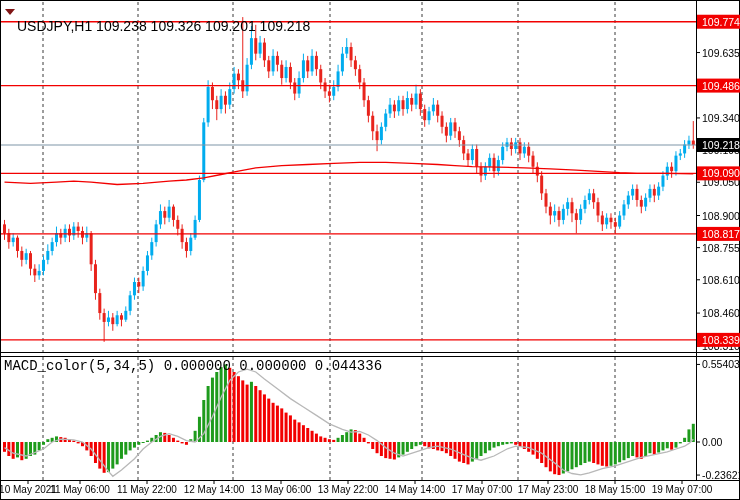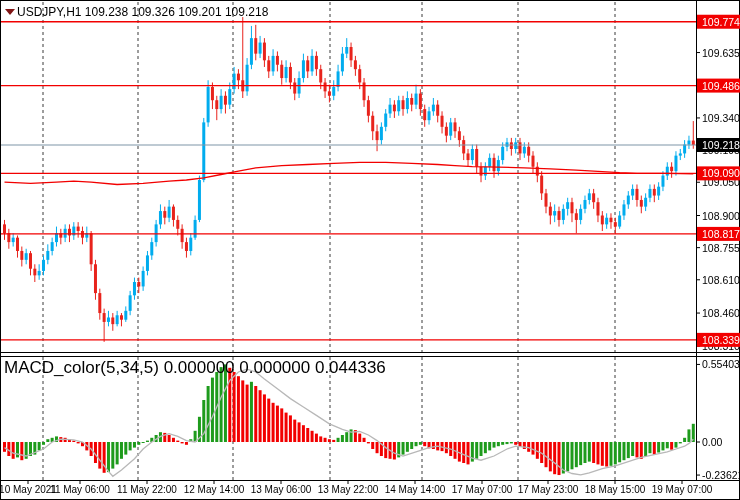--- a/index.html
+++ b/index.html
@@ -1,23 +1,23 @@
 <!DOCTYPE html>
 <html><head>
 <meta charset="utf-8">
 <style>
   html,body{margin:0;padding:0;background:#fff;}
   #screen{position:relative;width:740px;height:500px;background:#fff;overflow:hidden;
           font-family:"Liberation Sans",sans-serif;}
   #chart-svg{position:absolute;left:0;top:0;}
-  .hdr{position:absolute;left:17px;top:5px;font-size:12px;color:#000;white-space:nowrap;}
+  .hdr{position:absolute;left:17px;top:18px;font-size:14px;color:#000;white-space:nowrap;}
   .tri{position:absolute;left:5px;top:9px;width:0;height:0;
        border-left:5px solid transparent;border-right:5px solid transparent;
        border-top:6px solid #801515;}
-  .macd-hdr{position:absolute;left:4px;top:358px;font-size:17px;color:#000;white-space:nowrap;}
+  .macd-hdr{position:absolute;left:4px;top:358px;font-size:14px;color:#000;white-space:nowrap;font-family:Liberation Mono, monospace;}
   svg text{font-family:"Liberation Sans",sans-serif;}
 </style>
 </head>
 <body>
 
 <div id="screen">
   <svg id="chart-svg" width="740" height="500">
       <rect x="0" y="0" width="740" height="500" fill="#fff"></rect>
       <g>
         <line x1="43" y1="2" x2="43" y2="352" stroke="#3A3A3A" stroke-width="1" stroke-dasharray="3,3"></line>

